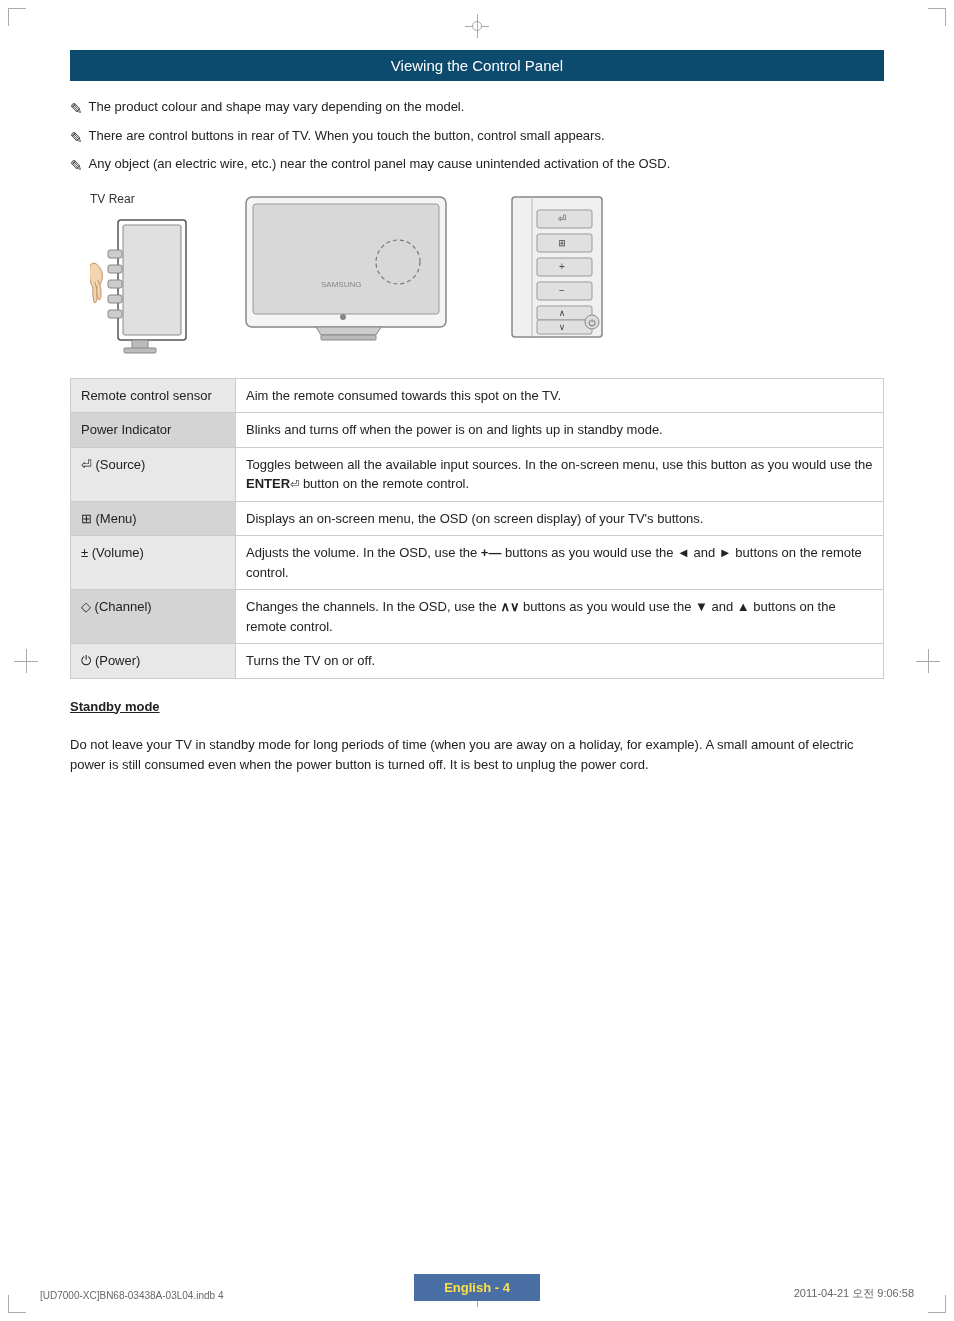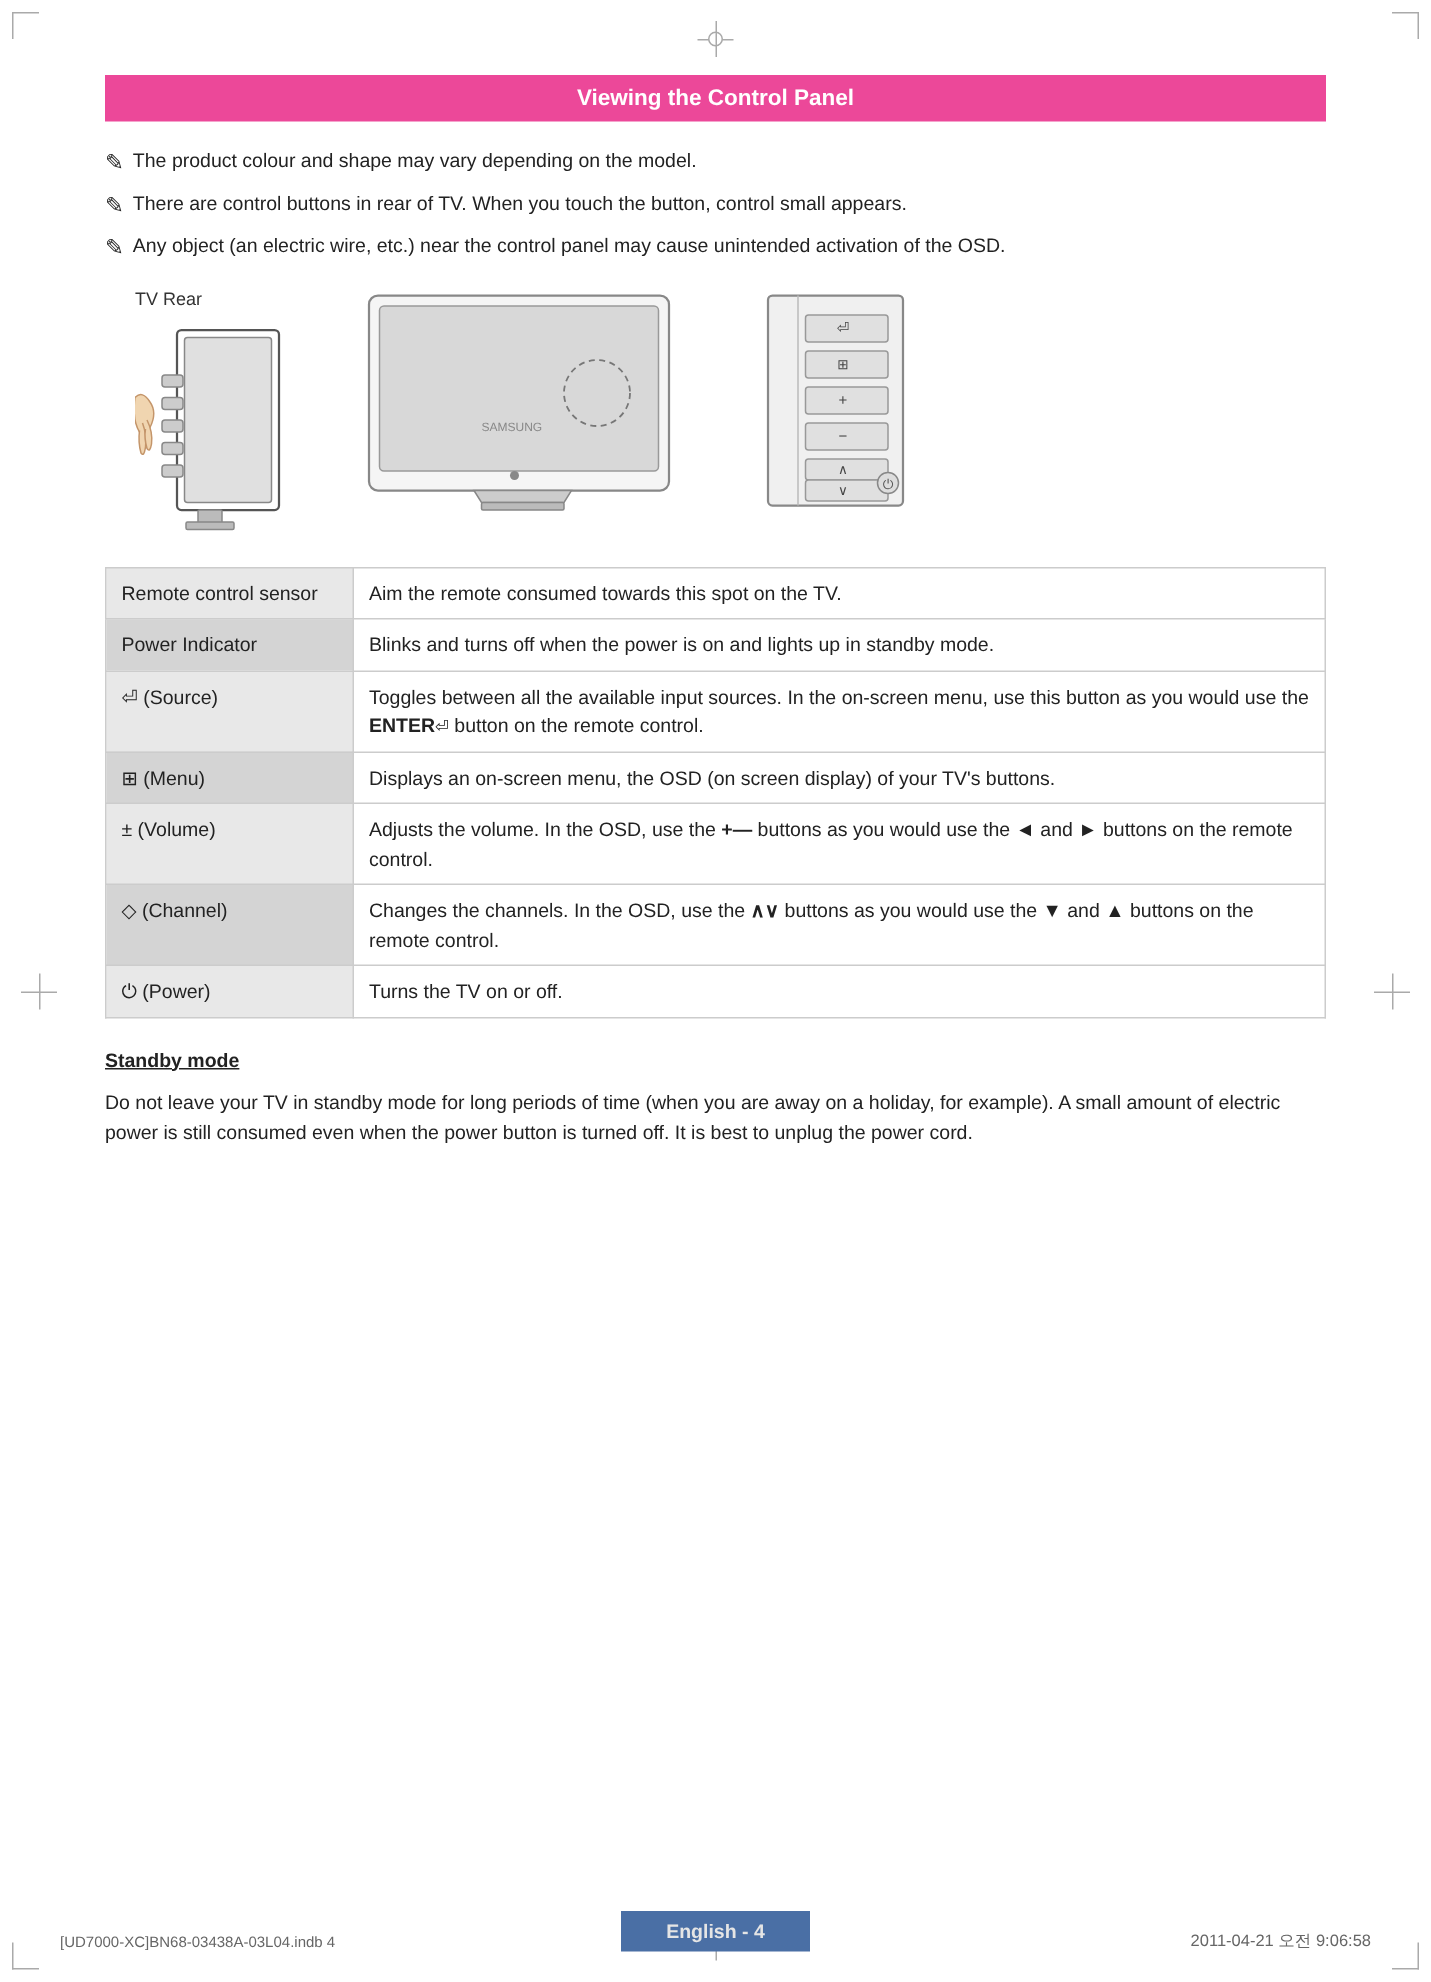--- a/index.html
+++ b/index.html
@@ -155,26 +155,26 @@
       width: 1px;
       background: #aaa;
     }
 
     .content {
       padding: 20px 10px 10px 10px;
     }
 
     
     .title-bar {
-      background: #ec4899;
+      background: #0c4a6e;
       color: #fff;
       text-align: center;
       padding: 7px 0;
       font-size: 15px;
-      font-weight: bold;
+      font-weight: normal;
       margin-bottom: 16px;
     }
 
     
     .notes {
       margin-bottom: 14px;
     }
     .note-item {
       display: flex;
       align-items: flex-start;
@@ -244,21 +244,21 @@
 
     
     .standby-section {
       margin-top: 20px;
     }
 
     .standby-title {
       font-size: 13px;
       font-weight: bold;
       text-decoration: underline;
-      margin-bottom: 11px;
+      margin-bottom: 21px;
     }
 
     .standby-text {
       font-size: 13px;
       line-height: 1.6;
     }
 
     
     .footer {
       position: absolute;
@@ -281,21 +281,21 @@
     .footer-right {
       position: absolute;
       bottom: 20px;
       right: 40px;
       font-size: 11px;
       color: #666;
     }
 
     .footer-center {
       background: #4a6fa5;
-      color: #e5e5e5;
+      color: #fde047;
       padding: 6px 30px;
       font-size: 13px;
       font-weight: bold;
     }
   </style>
 </head>
 <body>
 
 <div class="page-outer">
 

